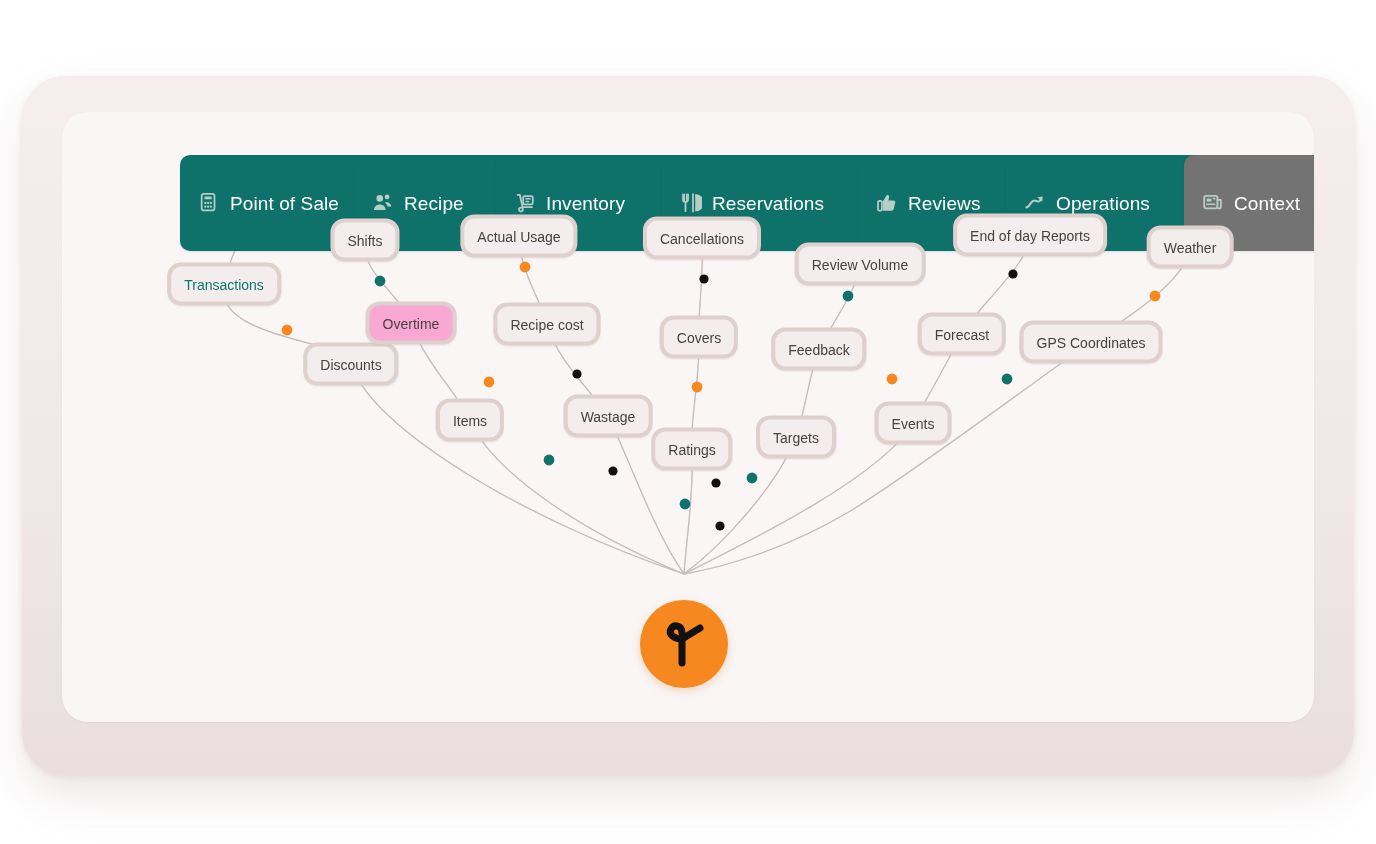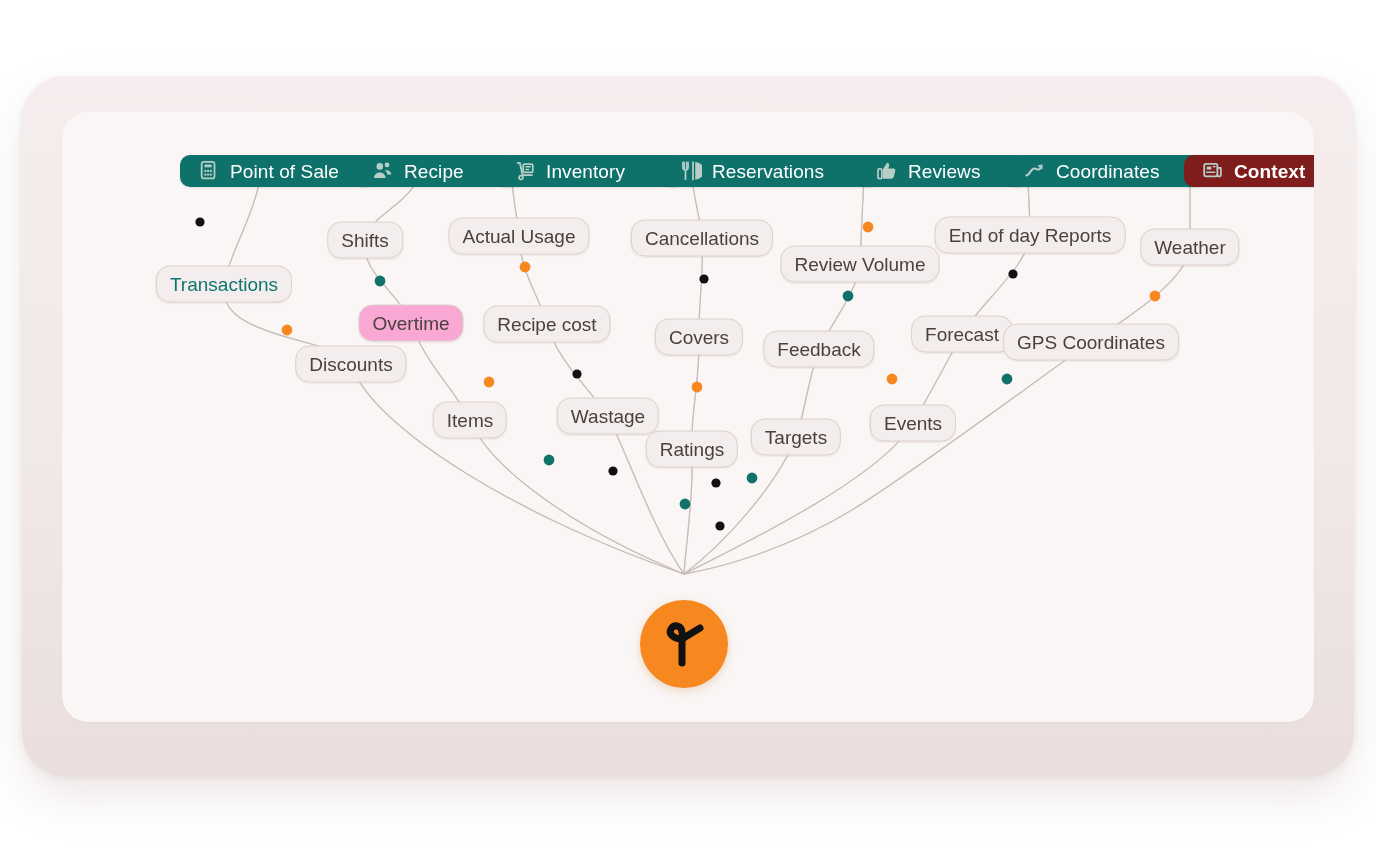--- a/index.html
+++ b/index.html
@@ -24,33 +24,33 @@
     background:#faf6f5;border-radius:26px;overflow:hidden;
     box-shadow:0 1px 2px rgba(150,120,120,.08);
   }
 
   
   .graph{position:absolute;left:0;top:0;width:1252px;height:610px;}
 
   
   .cat{
     position:absolute;display:flex;align-items:center;gap:10px;
-    height:32px;padding:0 18px;border-radius:10px;background:#0f726a;
+    height:64px;padding:16px 18px;border-radius:10px;background:#0f726a;
     color:#ffffff;font-size:19px;letter-spacing:.1px;white-space:nowrap;
     box-shadow:0 1px 2px rgba(0,0,0,.10);
   }
   .cat .cat-label{line-height:1;}
   .cat svg{display:block;flex:0 0 auto;}
 
   
   .pill{
     position:absolute;display:flex;align-items:center;justify-content:center;
     height:27px;padding:4px 13px;border-radius:14px;
-    background:#f3eeed;border:1px solid #22c55e;
-    color:#4a4040;font-size:19px;white-space:nowrap;
+    background:#f3eeed;border:4px solid #22c55e;
+    color:#4a4040;font-size:14px;white-space:nowrap;
     transform:translate(-50%,-50%);
     box-shadow:0 1px 1px rgba(160,130,130,.10);
   }
 
   
   .hub{
     position:absolute;width:88px;height:88px;border-radius:50%;
     background:#f7871f;transform:translate(-50%,-50%);
     display:flex;align-items:center;justify-content:center;
     box-shadow:0 3px 8px rgba(200,120,40,.25);
@@ -150,23 +150,23 @@
             <path d="M7.6 20.4 L7.6 10.2 L12 3.1 C13.6 3.1 14.6 4.3 14.3 5.9 L13.5 9.3 L19 9.3 C20.5 9.3 21.4 10.6 21 12 L19.3 18.6 C19 19.8 18.1 20.4 17 20.4 Z" fill="#b6cec7"></path>
             <rect x="2.2" y="9.8" width="4.2" height="10.6" rx="1.4" fill="none" stroke="#b6cec7" stroke-width="1.9"></rect>
           </svg>
           <span class="cat-label">Reviews</span>
         </div>
         <div class="cat" style="left: 944px; top: 43px; width: 164px; background: rgb(15, 114, 106);">
           <svg width="22" height="22" viewBox="0 0 24 24">
             <path d="M2.6 16.8 C6 16.8 7.4 9.2 11.4 9.2 C14.4 9.2 15.4 13 18.4 8" stroke="#b6cec7" stroke-width="2.3" fill="none" stroke-linecap="round" stroke-linejoin="round"></path>
             <path d="M14.6 5.6 L20.4 5 L20 10.6 Z" fill="#b6cec7"></path>
           </svg>
-          <span class="cat-label">Coordinates</span>
-        </div>
-        <div class="cat" style="left: 1122px; top: 43px; width: 136px; background: #7f1d1d; font-weight: bold;">
+          <span class="cat-label">Operations</span>
+        </div>
+        <div class="cat" style="left: 1122px; top: 43px; width: 136px; background: #737373;">
           <svg width="22" height="22" viewBox="0 0 24 24">
             <rect x="2.4" y="4.2" width="14.4" height="13.6" rx="2" fill="none" stroke="#b6cec7" stroke-width="2"></rect>
             <rect x="5.2" y="7.2" width="5" height="3.2" fill="#b6cec7"></rect>
             <path d="M5.2 13.4h8.6M12.6 7.2h1.4" stroke="#b6cec7" stroke-width="1.8" stroke-linecap="round"></path>
             <path d="M16.8 8.6 L20.6 8.6 L20.6 16 C20.6 17.2 19.8 17.9 18.7 17.9 C17.6 17.9 16.8 17.2 16.8 16" fill="none" stroke="#b6cec7" stroke-width="1.9" stroke-linecap="round" stroke-linejoin="round"></path>
           </svg>
           <span class="cat-label">Context</span>
         </div>
       </div>
     <div id="nodes-layer">

